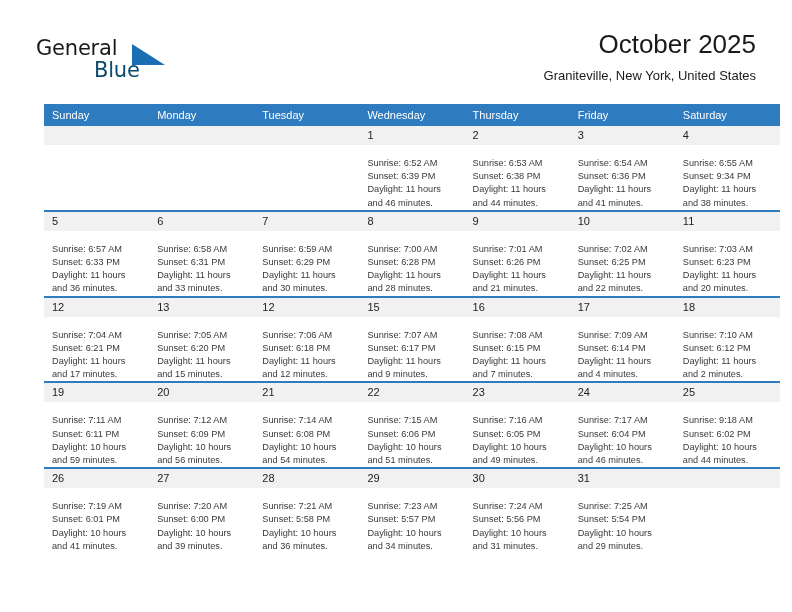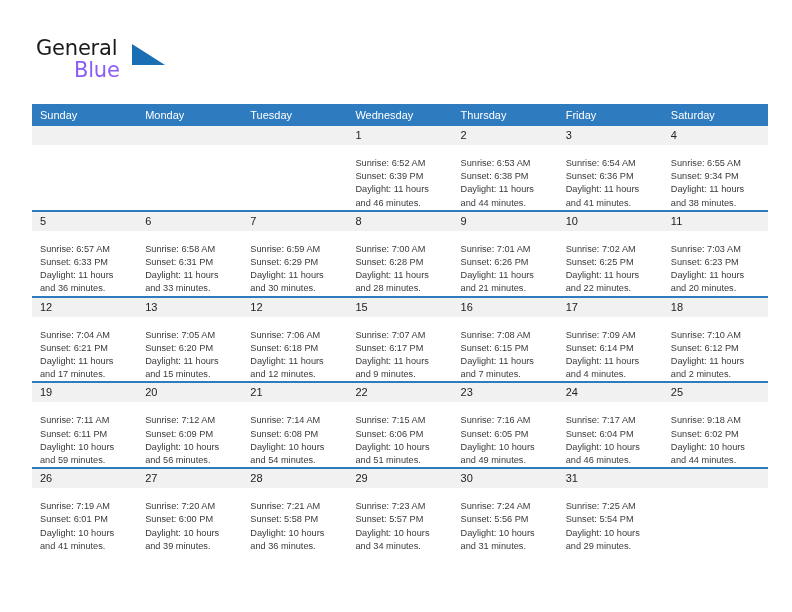--- a/index.html
+++ b/index.html
@@ -40,25 +40,25 @@
     position: absolute;
     left: 0;
     top: 0;
     font-size: 21px;
     letter-spacing: -0.2px;
     color: #1a1a1a;
     font-family: "DejaVu Sans", sans-serif;
   }
   .logo-blue {
     position: absolute;
-    left: 38px;
+    left: 58px;
     top: 22px;
     font-size: 21px;
     letter-spacing: -0.2px;
-    color: #8b5cf6;
+    color: #0c4a6e;
     font-family: "DejaVu Sans", sans-serif;
   }
   .logo-tri {
     position: absolute;
     left: 96px;
     top: 8px;
   }
 
   .title-block {
     position: absolute;
@@ -77,21 +77,21 @@
     font-size: 13px;
     color: #1a1a1a;
     line-height: 20px;
     margin-top: 6px;
     white-space: nowrap;
   }
 
   
   .calendar {
     position: absolute;
-    left: 32px;
+    left: 44px;
     top: 104px;
     width: 736px;
     border-collapse: collapse;
     table-layout: fixed;
   }
   .calendar th {
     background: #2f7bbf;
     color: #ffffff;
     font-size: 11px;
     font-weight: normal;
@@ -143,20 +143,24 @@
     <div class="logo">
       <span class="logo-general">General</span>
       <span class="logo-tri">
         <svg width="34" height="22" viewBox="0 0 34 22" xmlns="http://www.w3.org/2000/svg">
           <polygon points="0,0 33,21 0,21" fill="#1a6fb4"></polygon>
         </svg>
       </span>
       <span class="logo-blue">Blue</span>
     </div>
 
+    <div class="title-block">
+      <div class="cal-title">October 2025</div>
+      <div class="cal-location">Graniteville, New York, United States</div>
+    </div>
 
   </div>
 
   <table class="calendar">
     <thead>
       <tr>
         <th>Sunday</th>
         <th>Monday</th>
         <th>Tuesday</th>
         <th>Wednesday</th>

